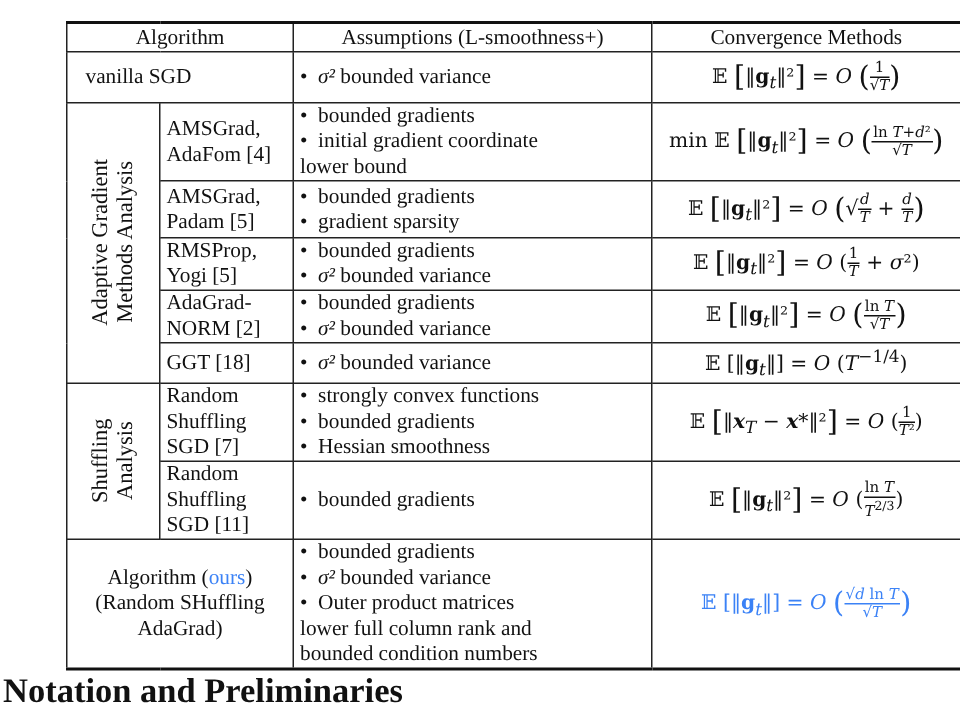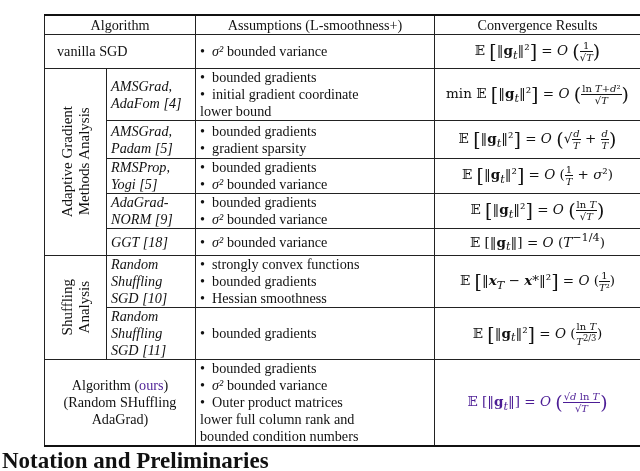--- a/index.html
+++ b/index.html
@@ -4,41 +4,41 @@
 <style>
   html, body { margin:0; padding:0; background:#ffffff; }
   body { width:640px; height:471px; position:relative; overflow:hidden;
          font-family:"Liberation Serif","DejaVu Serif",serif; color:#111; }
   table.main { position:absolute; left:44px; top:14px; width:597px;
                border-collapse:collapse; font-size:14.2px; line-height:17px; }
   table.main td, table.main th { border:1px solid #222; padding:0 4px; vertical-align:middle; }
   table.main tr.head th { font-weight:normal; text-align:center; height:18px; border-top:2px solid #111; }
   table.main tr.last td { border-bottom:2px solid #111; }
   .col-group { width:61px; padding:0 !important; }
-  .col-algo { width:80px;font-style:italic; }
+  .col-algo { width:80px; }
   .col-assm { width:230px; }
   .col-res { text-align:center; }
   .rot { writing-mode:vertical-rl; transform:rotate(180deg); text-align:center; margin:0 auto; line-height:17px; font-size:15px; }
   .math { font-family:"DejaVu Serif","Liberation Serif",serif; font-size:13.5px; white-space:nowrap; }
-  .red { color:#4c1d95; }
+  .red { color:#3b82f6; }
   .center { text-align:center; }
   .frac { display:inline-flex; flex-direction:column; vertical-align:middle; text-align:center; font-size:10px; line-height:11px; }
   .frac .num { border-bottom:1px solid currentColor; padding:0 1px; }
   .big { font-size:19px; vertical-align:middle; }
   .heading { position:absolute; left:2px; top:448px; font-size:23px; font-weight:bold; }
 </style>
 </head>
 <body>
 
 <table class="main">
   <tbody>
       <tr class="head">
     <th colspan="2">Algorithm</th>
     <th class="col-assm">Assumptions (L-smoothness+)</th>
-    <th>Convergence Results</th>
+    <th>Convergence Methods</th>
   </tr>
 
   <tr style="height:34px">
     <td colspan="2" style="padding-left:12px">vanilla SGD</td>
     <td>
       <span class="dot">•</span>&nbsp;
       <i>σ²</i><span> bounded variance</span>
     </td>
     <td class="col-res math">𝔼 <span class="big">[</span>‖<b>g</b><sub><i>t</i></sub>‖²<span class="big">]</span> = <i>O</i> <span class="big">(</span><span class="frac">
             <span class="num">1</span>
@@ -83,21 +83,21 @@
       <span>•</span>&nbsp; <span>bounded gradients</span><br>
       <span>•</span>&nbsp; <i>σ²</i><span> bounded variance</span>
     </td>
     <td class="col-res math">𝔼 <span class="big">[</span>‖<b>g</b><sub><i>t</i></sub>‖²<span class="big">]</span> = <i>O</i> (<span class="frac">
             <span class="num">1</span>
             <span><i>T</i></span>
           </span> + <i>σ</i>²)</td>
   </tr>
 
   <tr style="height:34px">
-    <td class="col-algo"><span>AdaGrad-</span><br><span>NORM [9]</span></td>
+    <td class="col-algo"><span>AdaGrad-</span><br><span>NORM [2]</span></td>
     <td>
       <span>•</span>&nbsp; <span>bounded gradients</span><br>
       <span>•</span>&nbsp; <i>σ²</i><span> bounded variance</span>
     </td>
     <td class="col-res math">𝔼 <span class="big">[</span>‖<b>g</b><sub><i>t</i></sub>‖²<span class="big">]</span> = <i>O</i> <span class="big">(</span><span class="frac">
             <span class="num">ln <i>T</i></span>
             <span>√<i>T</i></span>
           </span><span class="big">)</span></td>
   </tr>
 
@@ -106,21 +106,21 @@
     <td>
       <span>•</span>&nbsp; <i>σ²</i><span> bounded variance</span>
     </td>
     <td class="col-res math">𝔼 [‖<b>g</b><sub><i>t</i></sub>‖] = <i>O</i> (<i>T</i><sup>−1/4</sup>)</td>
   </tr>
 
   <tr style="height:52px">
     <td class="col-group" rowspan="2">
       <div class="rot"><span>Shuffling</span><br><span>Analysis</span></div>
     </td>
-    <td class="col-algo"><span>Random</span><br><span>Shuffling</span><br><span>SGD [10]</span></td>
+    <td class="col-algo"><span>Random</span><br><span>Shuffling</span><br><span>SGD [7]</span></td>
     <td>
       <span>•</span>&nbsp; <span>strongly convex functions</span><br>
       <span>•</span>&nbsp; <span>bounded gradients</span><br>
       <span>•</span>&nbsp; <span>Hessian smoothness</span>
     </td>
     <td class="col-res math">𝔼 <span class="big">[</span>‖<b><i>x</i></b><sub><i>T</i></sub> − <b><i>x</i></b>*‖²<span class="big">]</span> = <i>O</i> (<span class="frac">
             <span class="num">1</span>
             <span><i>T</i>²</span>
           </span>)</td>
   </tr>

